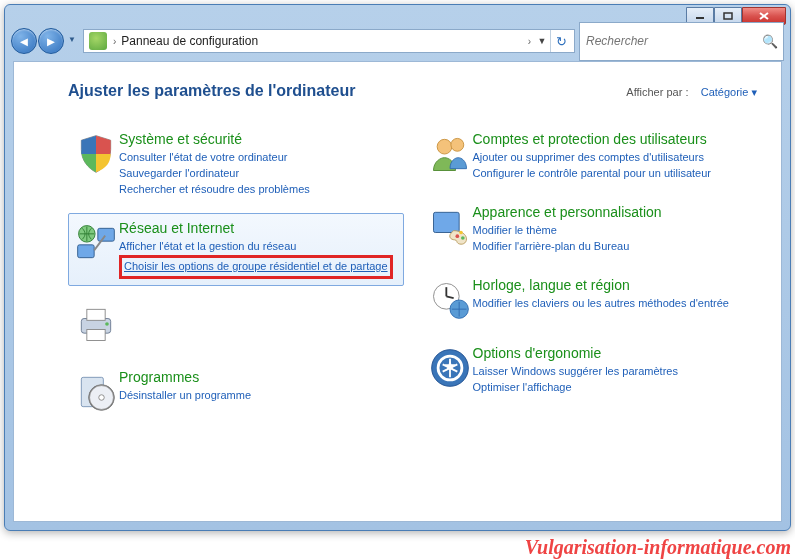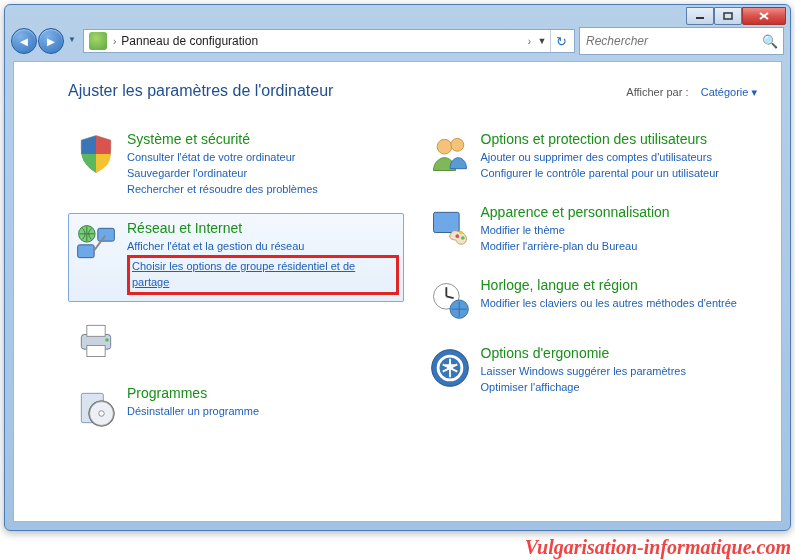--- a/index.html
+++ b/index.html
@@ -21,37 +21,37 @@
   .nav-btn { width: 26px; height: 26px; border-radius: 50%; background: radial-gradient(circle at 35% 30%, #7fb3e8, #2f70bd); border: 1px solid #1f5a9c; display: flex; align-items: center; justify-content: center; color: #fff; font-size: 13px; cursor: pointer; box-shadow: inset 0 1px 2px rgba(255,255,255,0.5); }
   .nav-dd { width: 14px; height: 22px; display: flex; align-items: center; justify-content: center; color: #2f5b8c; font-size: 8px; }
   
   .addr-bar { flex: 1; height: 24px; background: #fff; border: 1px solid #8ba9c9; display: flex; align-items: center; padding: 0 2px; }
   .addr-icon { width: 18px; height: 18px; margin: 0 3px; background: radial-gradient(circle at 40% 35%, #a5d667, #5ca83f); border-radius: 3px; }
   .addr-text { flex: 1; font-size: 12px; color: #222; padding-left: 2px; }
   .addr-sep { color: #666; padding: 0 3px; font-size: 10px; }
   .addr-dd { width: 16px; text-align: center; color: #444; font-size: 9px; }
   .refresh-btn { width: 22px; height: 22px; border-left: 1px solid #c0d0e0; display: flex; align-items: center; justify-content: center; color: #2f70bd; font-size: 13px; }
   
-  .search-box { width: 205px; height: 28px; background: #fff; border: 1px solid #8ba9c9; display: flex; align-items: center; padding: 0 4px; }
+  .search-box { width: 205px; height: 39px; background: #fff; border: 1px solid #8ba9c9; display: flex; align-items: center; padding: 0 4px; }
   .search-box input { flex: 1; border: none; outline: none; font-size: 12px; font-style: italic; color: #888; }
   .search-icon { color: #3a75b8; font-size: 13px; }
   
   
   .content-wrap { position: absolute; top: 56px; left: 8px; right: 8px; bottom: 8px; background: #fff; border: 1px solid #9db8d6; }
   .content { padding: 20px 24px 10px 54px; }
   
   .header-row { display: flex; justify-content: space-between; align-items: baseline; margin-bottom: 24px; }
-  .page-title { font-size: 16px; color: #1f4f8f; font-weight: normal; }
+  .page-title { font-size: 16px; color: #1f4f8f; font-weight: bold; }
   .view-by { font-size: 11px; color: #555; }
   .view-by a { color: #1f5fb8; text-decoration: none; }
   
   .categories { display: flex; gap: 18px; }
   .col { flex: 1; display: flex; flex-direction: column; gap: 8px; }
   
-  .cat { display: flex; gap: 8px; padding: 6px 4px; border: 1px solid transparent; }
+  .cat { display: flex; padding: 6px 4px; border: 1px solid transparent; }
   .cat.highlighted { border: 1px solid #7fa9e0; background: linear-gradient(to bottom, #f3f8fe, #e6f0fb); border-radius: 2px; }
   .cat-icon { width: 46px; height: 46px; flex-shrink: 0; display: flex; align-items: center; justify-content: center; }
   .cat-body { flex: 1; }
   .cat-title { font-size: 14px; color: #1a8f1a; margin-bottom: 3px; cursor: pointer; }
   .cat-link { display: block; font-size: 11px; color: #1f5fb8; line-height: 1.45; cursor: pointer; text-decoration: none; }
   
   .red-box { border: 3px solid #e02525; padding: 1px 2px; display: inline-block; text-decoration: underline; }
   
   .watermark { position: absolute; right: 4px; bottom: 1px; font-size: 20px; font-style: italic; font-weight: bold; color: #ef4444; font-family: "Comic Sans MS", cursive; margin-left: 36px; }
 
@@ -174,21 +174,21 @@
             <div class="cat">
               <div class="cat-icon">
                 <svg class="ic" viewBox="0 0 48 48">
                   <circle cx="18" cy="16" r="8" fill="#f4c27a" stroke="#c8923d"></circle>
                   <path d="M6 42c0-10 8-14 12-14s12 4 12 14z" fill="#7fb858" stroke="#4e8a2f"></path>
                   <circle cx="32" cy="14" r="7" fill="#f4c27a" stroke="#c8923d"></circle>
                   <path d="M24 40c0-9 6-12 9-12s9 3 9 12z" fill="#5a9bd5" stroke="#2f6bb0"></path>
                 </svg>
               </div>
               <div class="cat-body">
-                <div class="cat-title">Options et protection des utilisateurs</div>
+                <div class="cat-title">Comptes et protection des utilisateurs</div>
                 <a href="#" class="cat-link">Ajouter ou supprimer des comptes d'utilisateurs</a>
                 <a href="#" class="cat-link">Configurer le contrôle parental pour un utilisateur</a>
               </div>
             </div>
             <div class="cat">
               <div class="cat-icon">
                 <svg class="ic" viewBox="0 0 48 48">
                   <rect x="6" y="8" width="28" height="22" rx="2" fill="#6fa8e8" stroke="#2f5b8c"></rect>
                   <path d="M28 28c8 0 14 4 14 9s-5 7-9 5c-2-1-1-4-4-4-4 0-9-4-1-10z" fill="#f0e4c8" stroke="#b89b5e"></path>
                   <circle cx="32" cy="34" r="2" fill="#d9534f"></circle>

